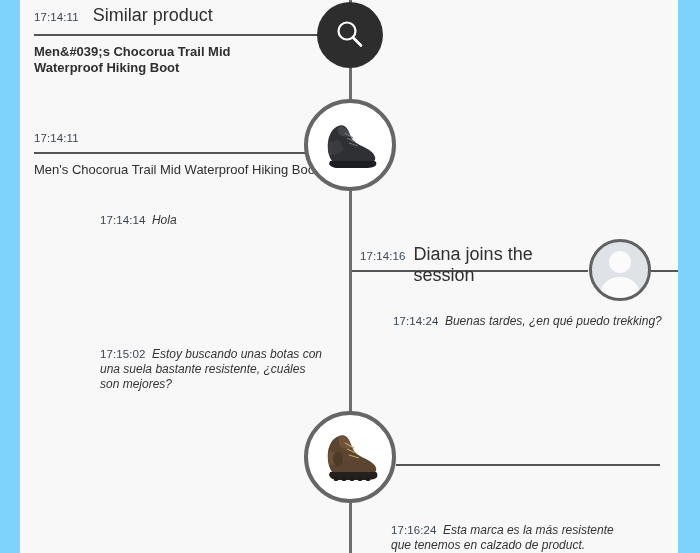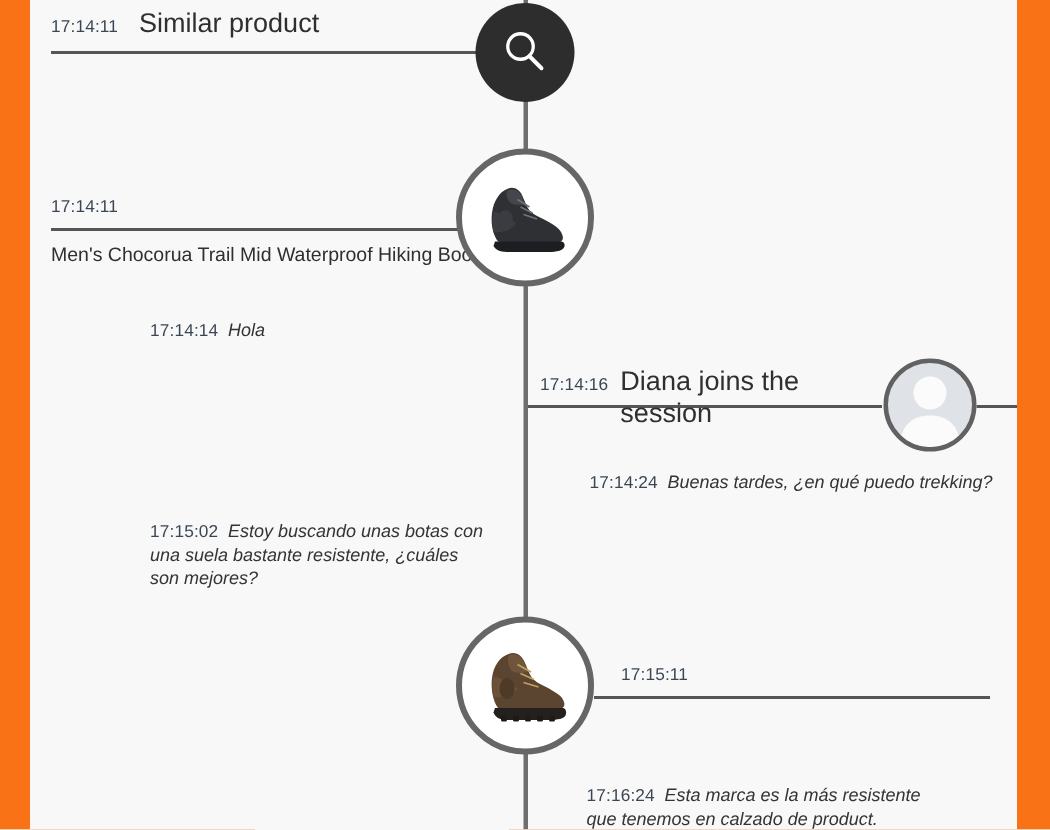--- a/index.html
+++ b/index.html
@@ -10,21 +10,21 @@
     width: 700px;
     height: 553px;
     background: #f2f1e7;
     font-family: "Liberation Sans", sans-serif;
     overflow: hidden;
   }
   #stage {
     position: relative;
     width: 700px;
     height: 553px;
-    background: #f97316;
+    background: #7dd3fc;
     overflow: hidden;
   }
   
   .panel {
     position: absolute;
     left: 20px;
     top: 0;
     width: 658px;
     height: 553px;
     background: #f8f8f8;
@@ -137,20 +137,23 @@
 
   <div class="spine"></div>
 
   <div class="hline" style="left:34px; top:34px; width:286px;"></div>
 
   <div class="card" style="left:34px; top:5px; width:272px;">
     <div class="card-head">
       <span class="ts">17:14:11</span>
       <span class="evt-label" style="margin-left:14px;">Similar product</span>
     </div>
+  </div>
+  <div class="card" style="left:34px; top:37px; width:250px;">
+    <div class="card-title">Men&amp;#039;s Chocorua Trail Mid Waterproof Hiking Boot</div>
   </div>
 
   <div class="node node-search">
     <span>
       <svg width="34" height="34" viewBox="0 0 34 34" class="boot-svg" aria-hidden="true">
         <circle cx="14" cy="13" r="8.5" fill="none" stroke="#ffffff" stroke-width="2.2"></circle>
         <line x1="20" y1="19.5" x2="28" y2="27.5" stroke="#ffffff" stroke-width="2.6" stroke-linecap="round"></line>
       </svg>
     </span>
   </div>
@@ -242,24 +245,19 @@
             <line x1="31" y1="15" x2="40" y2="20"></line>
             <line x1="33" y1="21" x2="42" y2="25"></line>
             <line x1="35" y1="27" x2="45" y2="30"></line>
           </g>
           <ellipse cx="24" cy="31" rx="5" ry="7" fill="#4d3a27"></ellipse>
         </g>
       </svg>
     </span>
   </div>
 
-  <div class="card" style="left:414px; top:444px; width:248px;">
-    <div class="card-head">
-      <span class="ts">17:15:11</span>
-    </div>
-  </div>
 
   <div class="msg" style="left:391px; top:523px; width:245px;">
     <span class="ts">17:16:24</span>
     <span class="body">Esta marca es la más resistente que tenemos en calzado de product.</span>
   </div>
 
 </div>
 
 </body></html>

